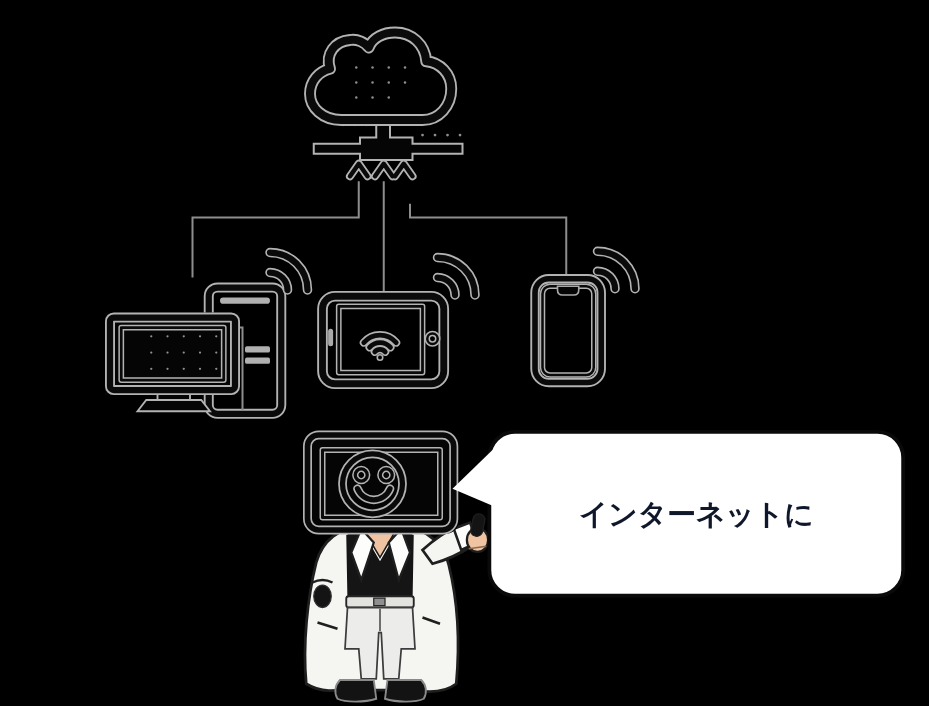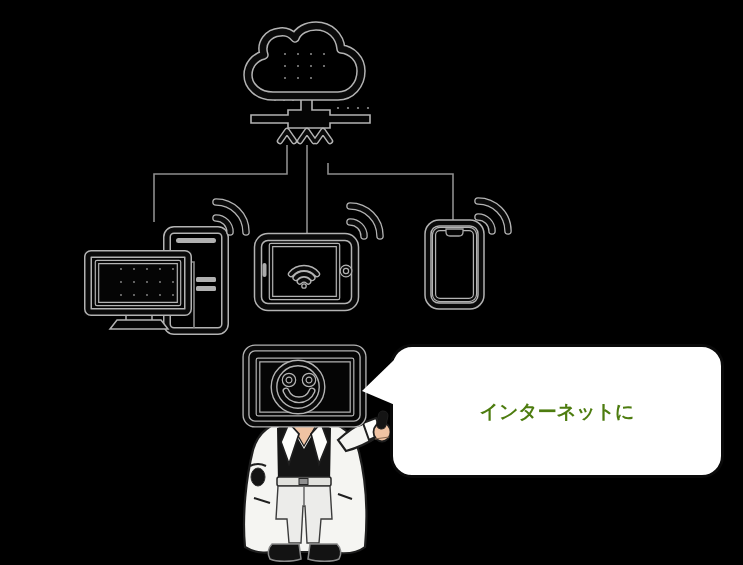--- a/index.html
+++ b/index.html
@@ -9,21 +9,21 @@
   .halo{fill:none;stroke:#b3b3b3;stroke-linecap:round;stroke-linejoin:round;}
   .ink{fill:none;stroke:#0a0a0a;stroke-linecap:round;stroke-linejoin:round;}
   .thin{fill:none;stroke:#8d8d8d;stroke-width:1.6;}
   .dot{fill:#8f8f8f;}
   .bubble{position:absolute;left:390px;top:344px;width:334px;height:134px;box-sizing:border-box;
           background:#ffffff;border:3px solid #0a0a0a;border-radius:22px;
           display:flex;flex-direction:column;justify-content:center;align-items:center;z-index:5;}
   .bubble-tail{position:absolute;left:-31px;top:12px;width:0;height:0;
           border-top:32px solid transparent;border-bottom:14px solid transparent;
           border-right:33px solid #ffffff;}
-  .line{white-space:nowrap;font-weight:bold;font-size:19px;line-height:39px;color:#4d7c0f;text-align:center;}
+  .line{white-space:nowrap;font-weight:bold;font-size:23px;line-height:39px;color:#0f172a;text-align:center;}
 </style>
 </head>
 <body>
 
 <div id="canvas">
 
 <svg width="743" height="565" viewBox="0 0 743 565">
 
   <g>
     <path class="thin" d="M 287 145 L 287 174 L 154 174 L 154 222"></path>

